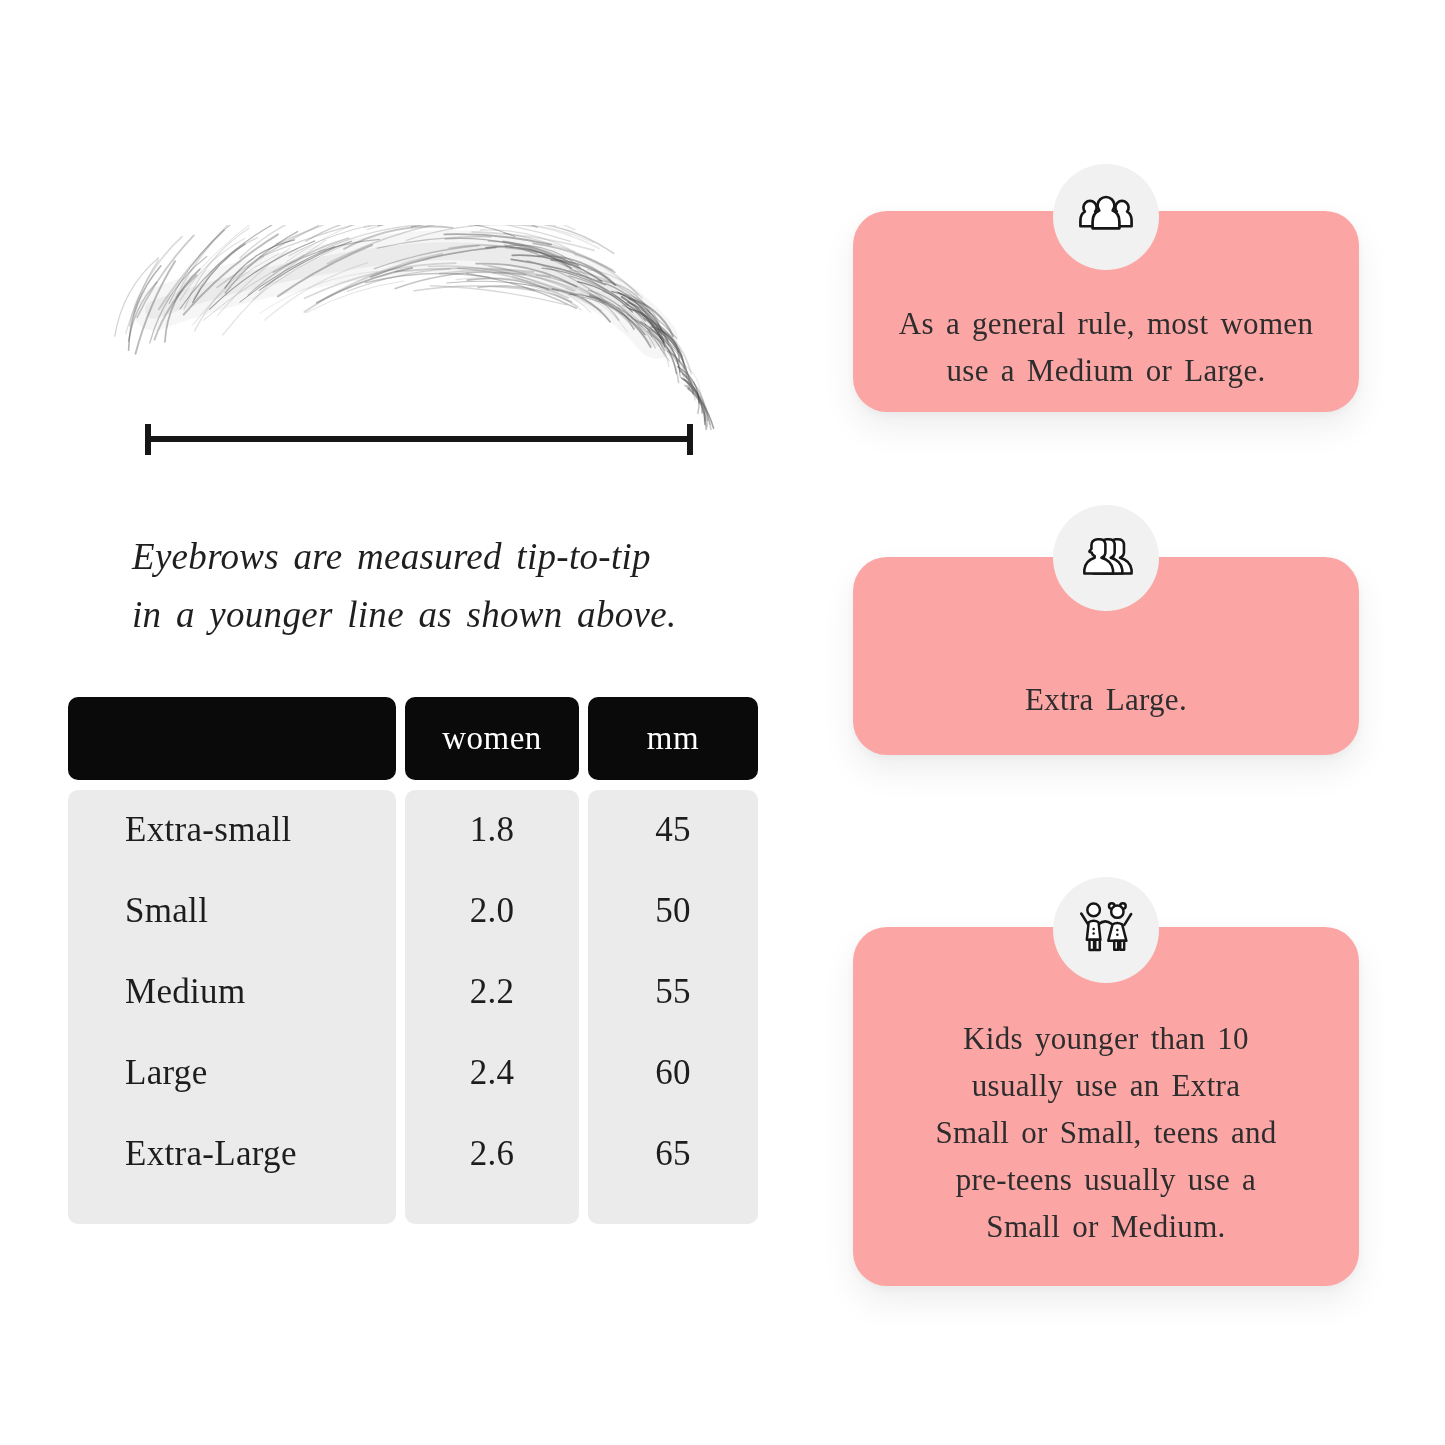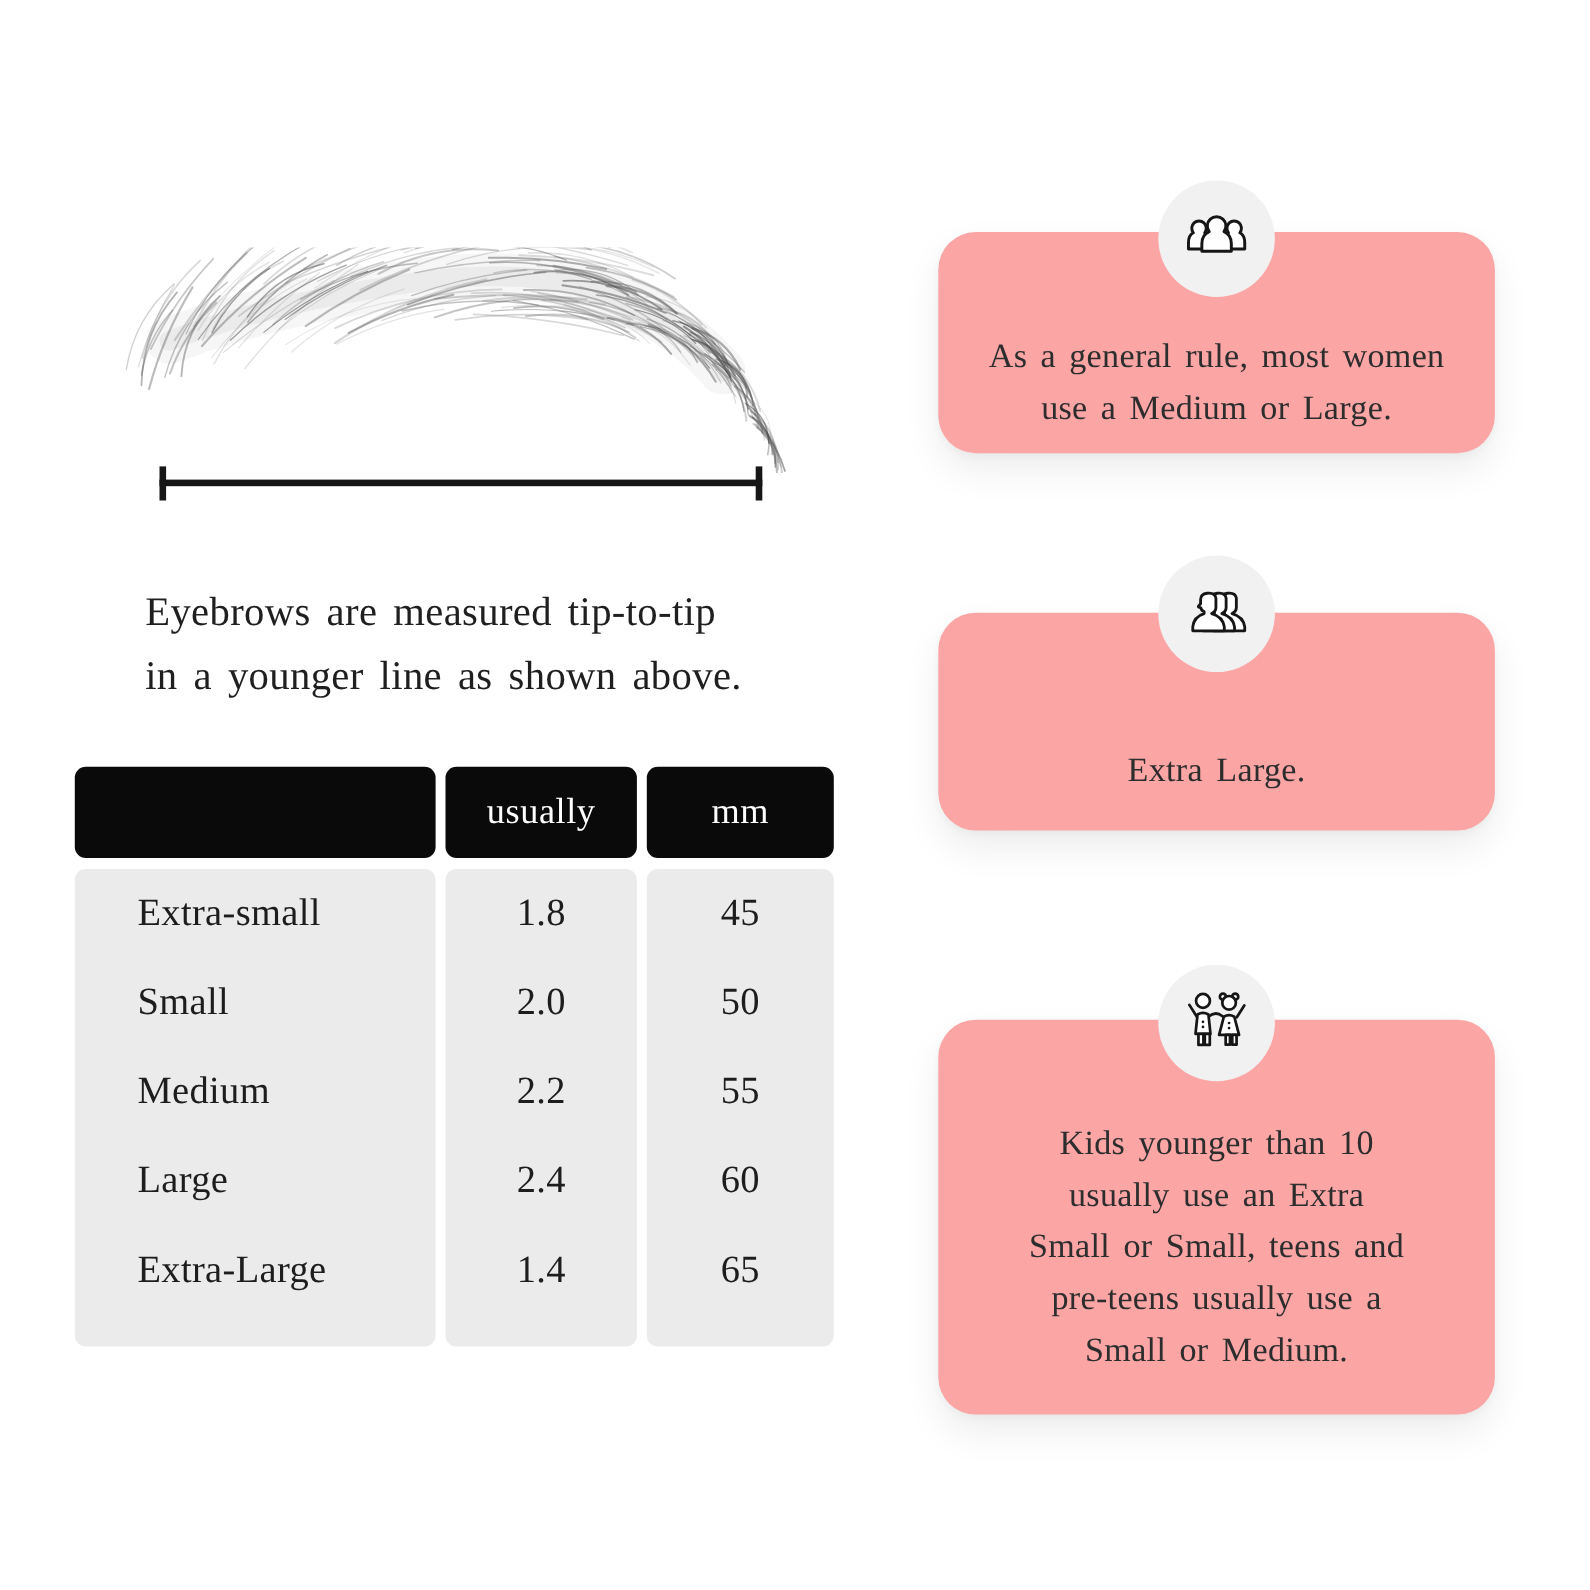--- a/index.html
+++ b/index.html
@@ -17,21 +17,21 @@
   
   .measure-line{position:absolute;left:145px;top:436px;width:548px;height:6px;background:var(--ink,#161616);}
   .measure-cap{position:absolute;top:424px;width:6px;height:31px;background:var(--ink,#161616);}
   .cap-left{left:145px;}
   .cap-right{left:687px;}
 
   
   .caption{
     position:absolute;left:132px;top:528px;
     font-size:37px;line-height:58px;color:#1f1f1f;
-    word-spacing:5px;letter-spacing:.3px;white-space:nowrap;
+    word-spacing:5px;letter-spacing:.3px;white-space:nowrap;font-style:italic;
   }
 
   
   .size-table{position:absolute;left:68px;top:697px;width:690px;height:527px;}
   .st-col{position:absolute;top:0;height:100%;}
   .st-col1{left:0;width:328px;}
   .st-col2{left:337px;width:174px;}
   .st-col3{left:520px;width:170px;}
   .st-head{
     position:absolute;top:0;left:0;right:0;height:83px;
@@ -274,27 +274,27 @@
     <div class="st-head"></div>
     <div class="st-body">
       <div class="st-cell">Extra-small</div>
       <div class="st-cell">Small</div>
       <div class="st-cell">Medium</div>
       <div class="st-cell">Large</div>
       <div class="st-cell">Extra-Large</div>
     </div>
   </div>
   <div class="st-col st-col2">
-    <div class="st-head">usually</div>
+    <div class="st-head">women</div>
     <div class="st-body">
       <div class="st-cell">1.8</div>
       <div class="st-cell">2.0</div>
       <div class="st-cell">2.2</div>
       <div class="st-cell">2.4</div>
-      <div class="st-cell">1.4</div>
+      <div class="st-cell">2.6</div>
     </div>
   </div>
   <div class="st-col st-col3">
     <div class="st-head">mm</div>
     <div class="st-body">
       <div class="st-cell">45</div>
       <div class="st-cell">50</div>
       <div class="st-cell">55</div>
       <div class="st-cell">60</div>
       <div class="st-cell">65</div>

